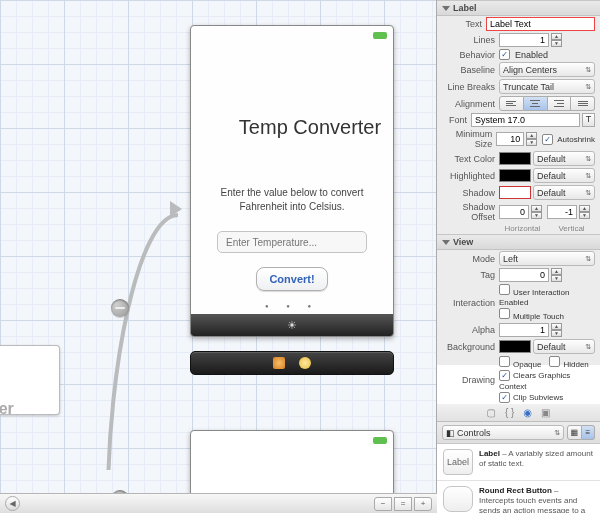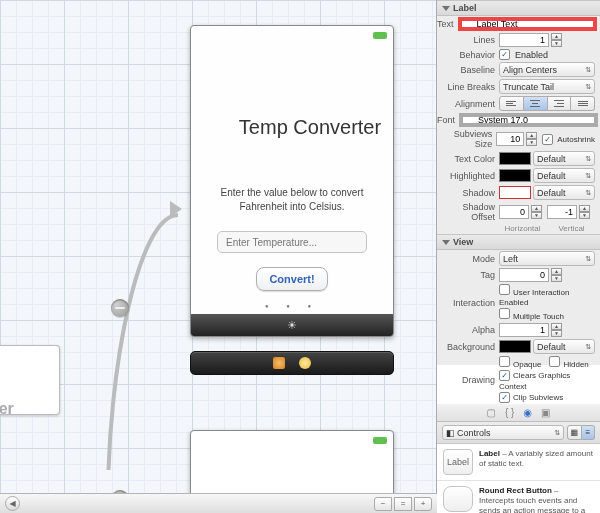--- a/index.html
+++ b/index.html
@@ -40,21 +40,21 @@
   .zoom { display:flex; gap:2px;}
   .zoom .zb { width:18px; height:14px; border:1px solid #aaa; background:linear-gradient(#fff,#e6e6e6); font-size:8px; display:flex; align-items:center; justify-content:center; color:#555;}
   .zoom .zb:first-child{border-radius:3px 0 0 3px;} .zoom .zb:last-child{border-radius:0 3px 3px 0;}
 
   .inspector { position:absolute; left:437px; top:0; width:163px; height:365px; background:#ececec; font-size:9px; color:#333;}
   .section-h { display:flex; align-items:center; gap:3px; padding:2px 5px; background:linear-gradient(#eaeaea,#d9d9d9); border-top:1px solid #c6c6c6; border-bottom:1px solid #c2c2c2; font-weight:bold; font-size:9px; color:#4a4a4a;}
   .tri { display:inline-block; width:0;height:0;border-left:4px solid transparent;border-right:4px solid transparent;border-top:5px solid #707070;}
   .row { display:flex; align-items:center; padding:1px 5px 1px 0; }
   .row .lbl { width:62px; text-align:right; padding-right:4px; color:#555; font-size:9px;}
   .row .ctl { flex:1; display:flex; align-items:center; gap:2px;}
-  .itext { flex:1; min-width:0; height:14px; border:4px solid #ef4444; background:#fff; font-size:9px; padding:0 15px; border-radius:0;}
+  .itext { flex:1; min-width:0; height:14px; border:1px solid #ef4444; background:#fff; font-size:9px; padding:0 3px; border-radius:0;}
   .ispin { width:50px; height:14px; border:1px solid #aaa; background:#fff; font-size:9px; text-align:right; padding:0 3px;}
   .stepper { width:11px; height:14px; display:flex; flex-direction:column;}
   .stepper div{flex:1;border:1px solid #999;background:linear-gradient(#fff,#ddd);font-size:5px;line-height:5px;text-align:center;color:#555;}
   .sel { flex:1; min-width:0; height:15px; border:1px solid #b9b9b9; background:linear-gradient(#fefefe,#e8e8e8); font-size:9px; padding:0 3px; border-radius:3px; display:flex; align-items:center; justify-content:space-between;}
   .sel .arr{font-size:7px;color:#666;}
   .chk { width:11px; height:11px; border:1px solid #888; background:#fff; display:inline-flex; align-items:center; justify-content:center; font-size:8px; color:#1a4fa3; border-radius:2px;}
   .seg { display:flex; flex:1;}
   .seg .s { flex:1; height:15px; border:1px solid #adadad; background:linear-gradient(#fbfbfb,#e7e7e7); display:flex; align-items:center; justify-content:center; font-size:8px;}
   .seg .s.sel2{background:linear-gradient(#d2e1f4,#a8c2ea);}
   .seg .s:first-child{border-radius:3px 0 0 3px;} .seg .s:last-child{border-radius:0 3px 3px 0;} .seg .s + .s{border-left:none;}
@@ -204,21 +204,21 @@
       </div>
     </div>
   <div class="row">
       <div class="lbl">Font</div>
       <div class="ctl">
         <input class="itext" style="border-color: rgb(170, 170, 170);" value="System 17.0">
         <div style="width:13px;height:14px;border:1px solid #aaa;background:linear-gradient(#fff,#e4e4e4);font-size:9px;text-align:center">T</div>
       </div>
     </div>
   <div class="row">
-      <div class="lbl">Subviews Size</div>
+      <div class="lbl">Minimum Size</div>
       <div class="ctl">
         <input class="ispin" style="width: 28px;" value="10">
         <div class="stepper">
           <div>▲</div>
           <div>▼</div>
         </div>
         <span class="chk" style="margin-left:3px">✓</span>
         <span style="margin-left:2px;font-size:8px">Autoshrink</span>
       </div>
     </div>

